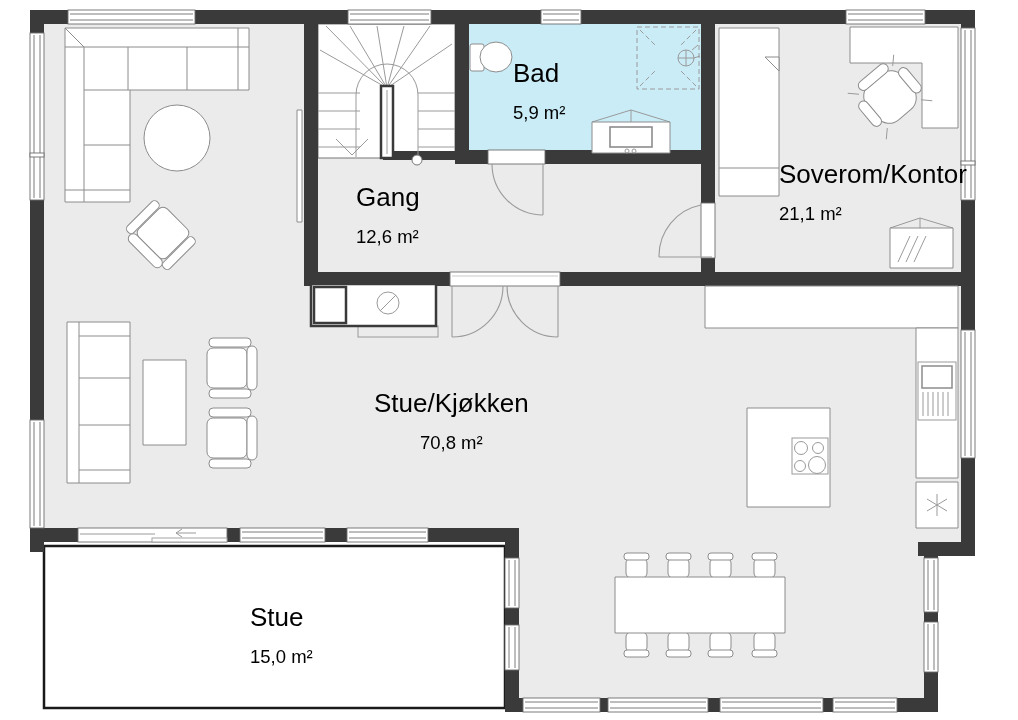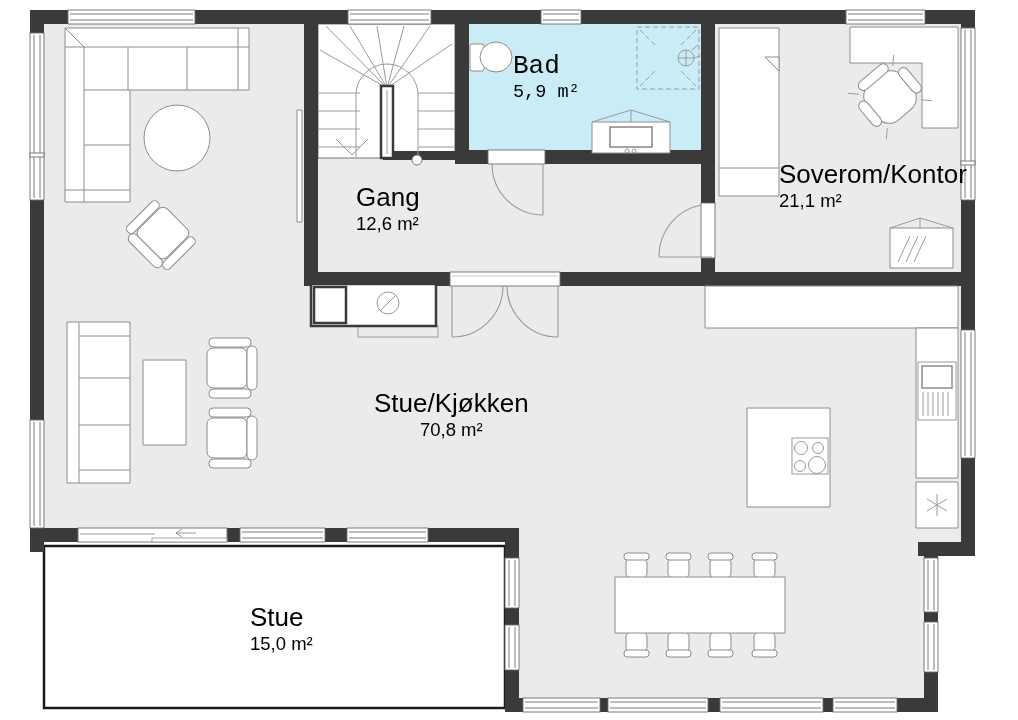--- a/index.html
+++ b/index.html
@@ -24,22 +24,22 @@
   .furn{fill:#ffffff;stroke:var(--outline-color);stroke-width:1;stroke-linejoin:round;}
   .ln{stroke:var(--outline-color);stroke-width:1;fill:none;}
   .thin{stroke:#9a9a9a;stroke-width:1;fill:none;}
   .door{stroke:#9a9a9a;stroke-width:1.1;fill:none;}
   .dash{stroke:#9a9a9a;stroke-width:1;fill:none;stroke-dasharray:5 3;}
   .darkbox{fill:#ffffff;stroke:var(--wall-color);stroke-width:2.5;}
   .darkfill{fill:var(--wall-color);}
   
   .room-label{position:absolute;color:#000;line-height:1.06;white-space:nowrap;}
   .room-label .nm{font-size:26px;}
-  .room-label .ar{font-size:18.5px;margin-top:2px;}
-  .lbl-bad{left:513px;top:53px;font-family:Liberation Mono, monospace;}
+  .room-label .ar{font-size:18.5px;margin-top:15px;}
+  .lbl-bad{left:513px;top:60px;}
   .lbl-gang{left:356px;top:184px;}
   .lbl-soverom{left:779px;top:161px;}
   .lbl-stue{left:374px;top:390px;text-align:center;}
   .lbl-altan{left:250px;top:604px;}
 </style>
 </head>
 <body>
 
 <div class="plan">
 <svg width="1018" height="720" viewBox="0 0 1018 720">

